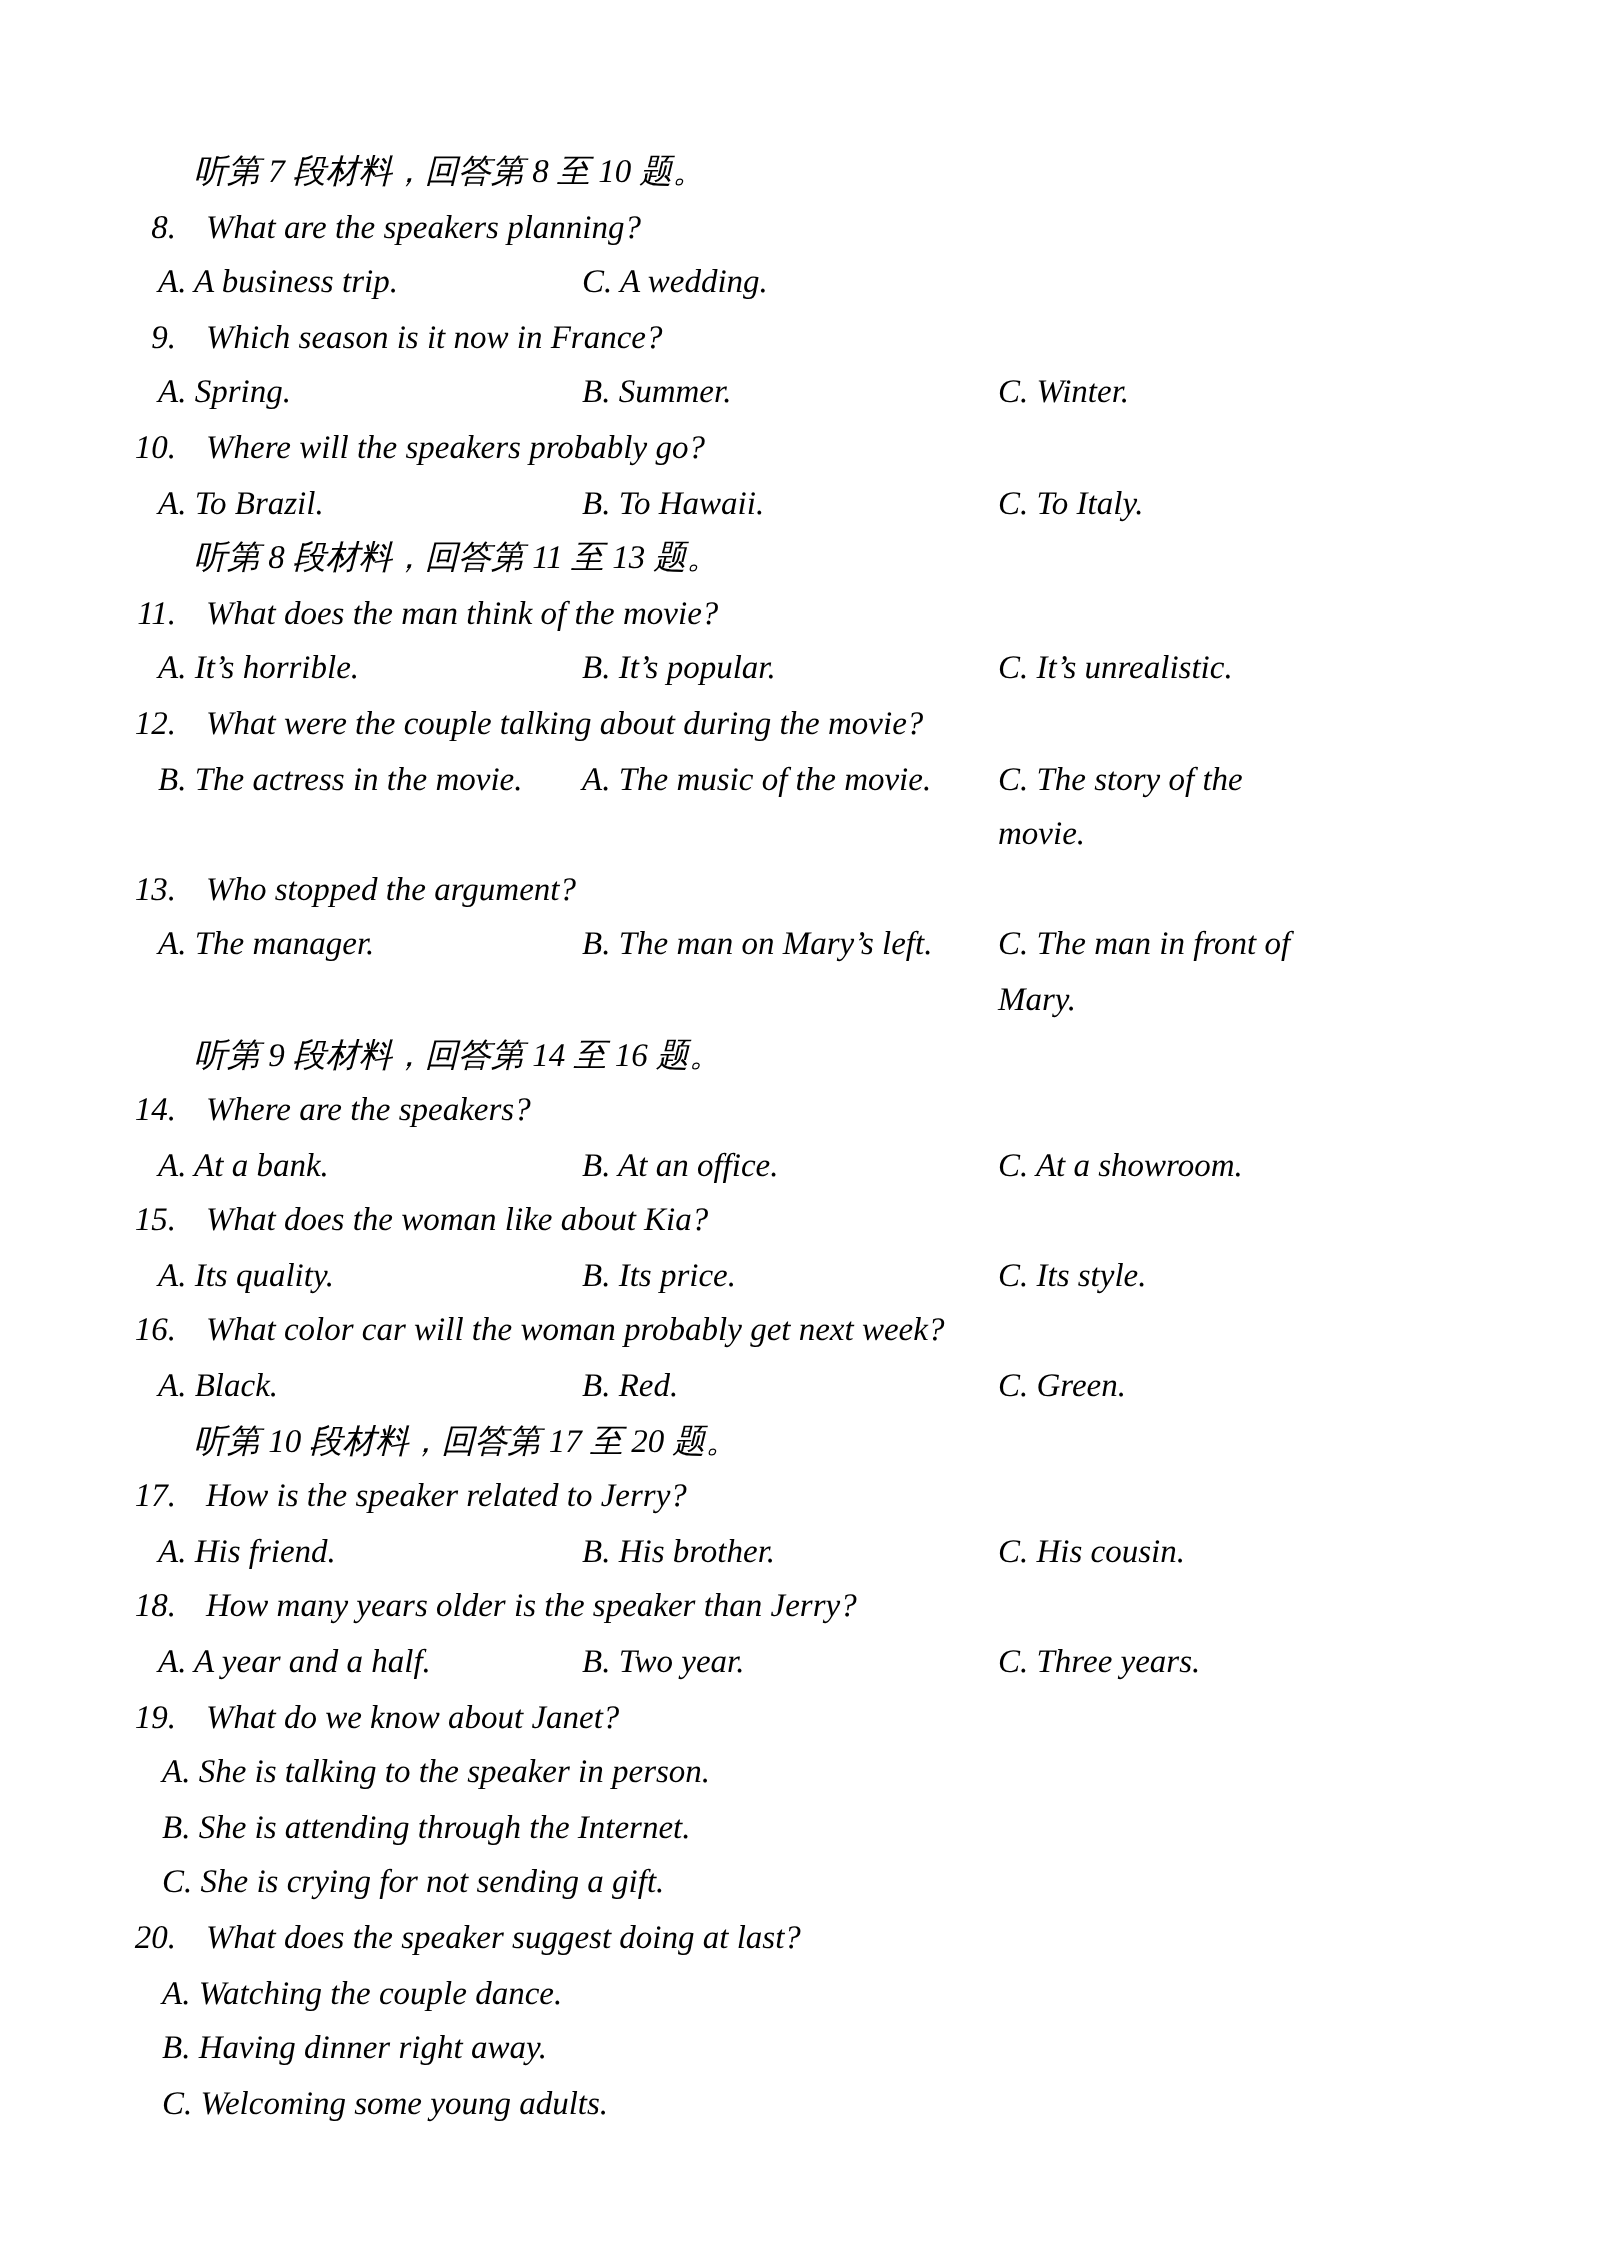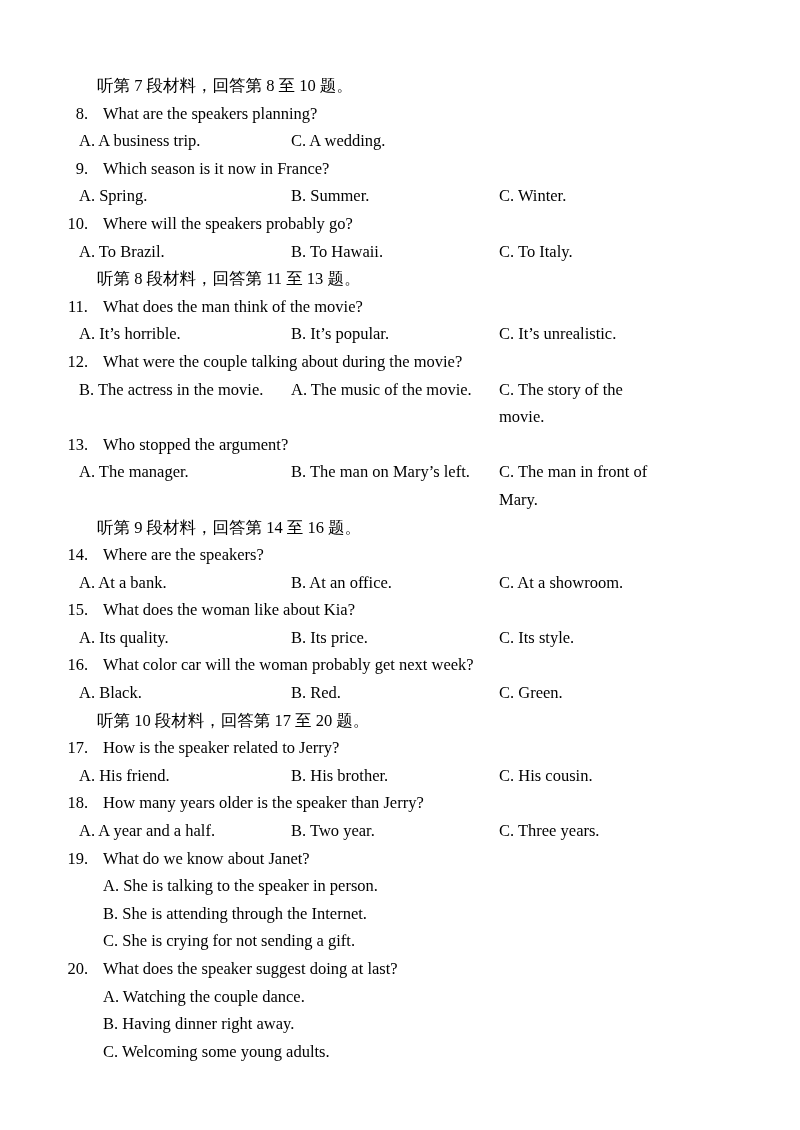--- a/index.html
+++ b/index.html
@@ -8,20 +8,21 @@
     width: 800px;
     height: 1130px;
     font-family: "Liberation Serif", "DejaVu Serif", serif;
     font-size: 16.5px;
     color: #000000;
     overflow: hidden;
   }
   .page {
     padding-top: 72px;
     width: 656px;
+    font-style: italic;
   }
   .section-header {
     margin-left: 97px;
     line-height: 27.6px;
     white-space: pre;
   }
   .question-line {
     display: flex;
     line-height: 27.6px;
   }
@@ -33,21 +34,21 @@
   .q-text {
     margin-left: 15px;
   }
   .options-row {
     display: grid;
     grid-template-columns: 212px 208px 1fr;
     margin-left: 79px;
     line-height: 27.6px;
   }
   .option-line {
-    margin-left: 103px;
+    margin-left: 81px;
     line-height: 27.6px;
   }
 </style>
 </head>
 <body>
 
 <div class="page">
   <div>
       <div class="section-header">听第 7 段材料，回答第 8 至 10 题。</div>
       <div class="question-line">

